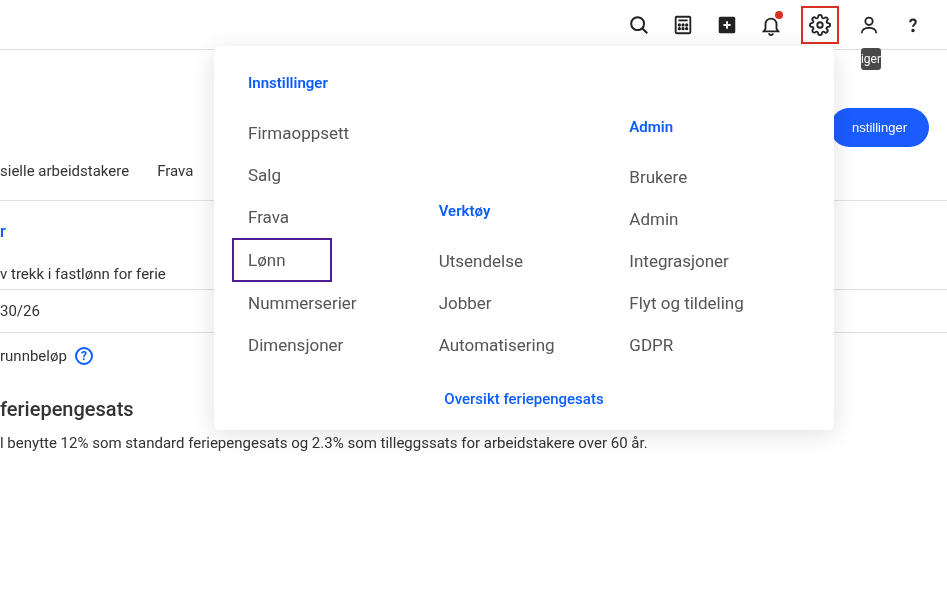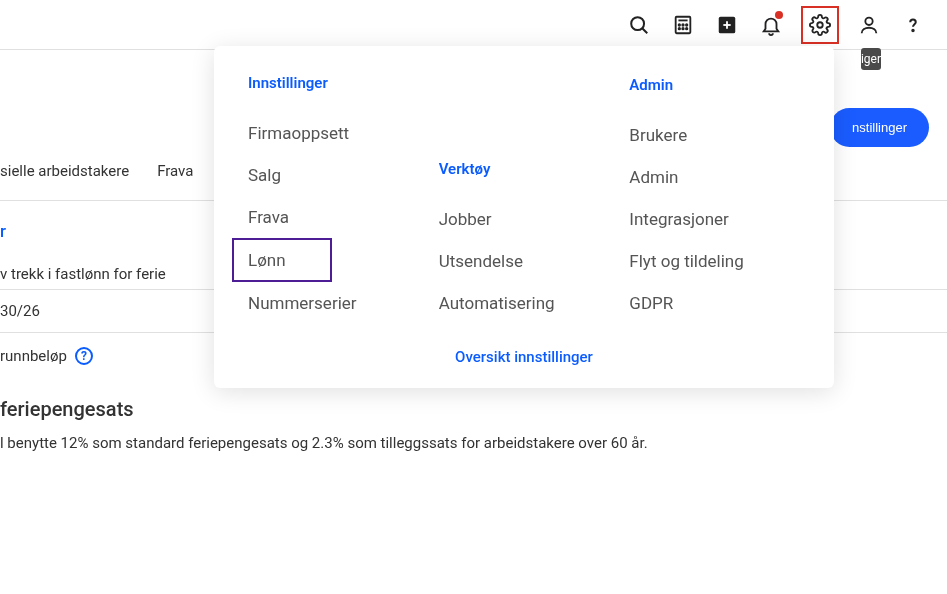--- a/index.html
+++ b/index.html
@@ -259,30 +259,31 @@
 
 <div class="dropdown">
   <div class="dropdown-cols">
     <div class="dropdown-col">
       <div class="col-header">Innstillinger</div>
       <div class="col-item">Firmaoppsett</div>
       <div class="col-item">Salg</div>
       <div class="col-item">Frava</div>
       <div class="col-item highlighted">Lønn</div>
       <div class="col-item">Nummerserier</div>
+      <div class="col-item">Dimensjoner</div>
     </div>
     <div class="dropdown-col">
       <div class="col-header">Verktøy</div>
+      <div class="col-item">Utsendelse</div>
       <div class="col-item">Jobber</div>
-      <div class="col-item">Utsendelse</div>
       <div class="col-item">Automatisering</div>
     </div>
     <div class="dropdown-col">
       <div class="col-header">Admin</div>
       <div class="col-item">Brukere</div>
       <div class="col-item">Admin</div>
       <div class="col-item">Integrasjoner</div>
       <div class="col-item">Flyt og tildeling</div>
       <div class="col-item">GDPR</div>
     </div>
   </div>
-  <div class="dropdown-footer">Oversikt innstillinger</div>
+  <div class="dropdown-footer">Oversikt feriepengesats</div>
 </div>
 
 </body></html>

